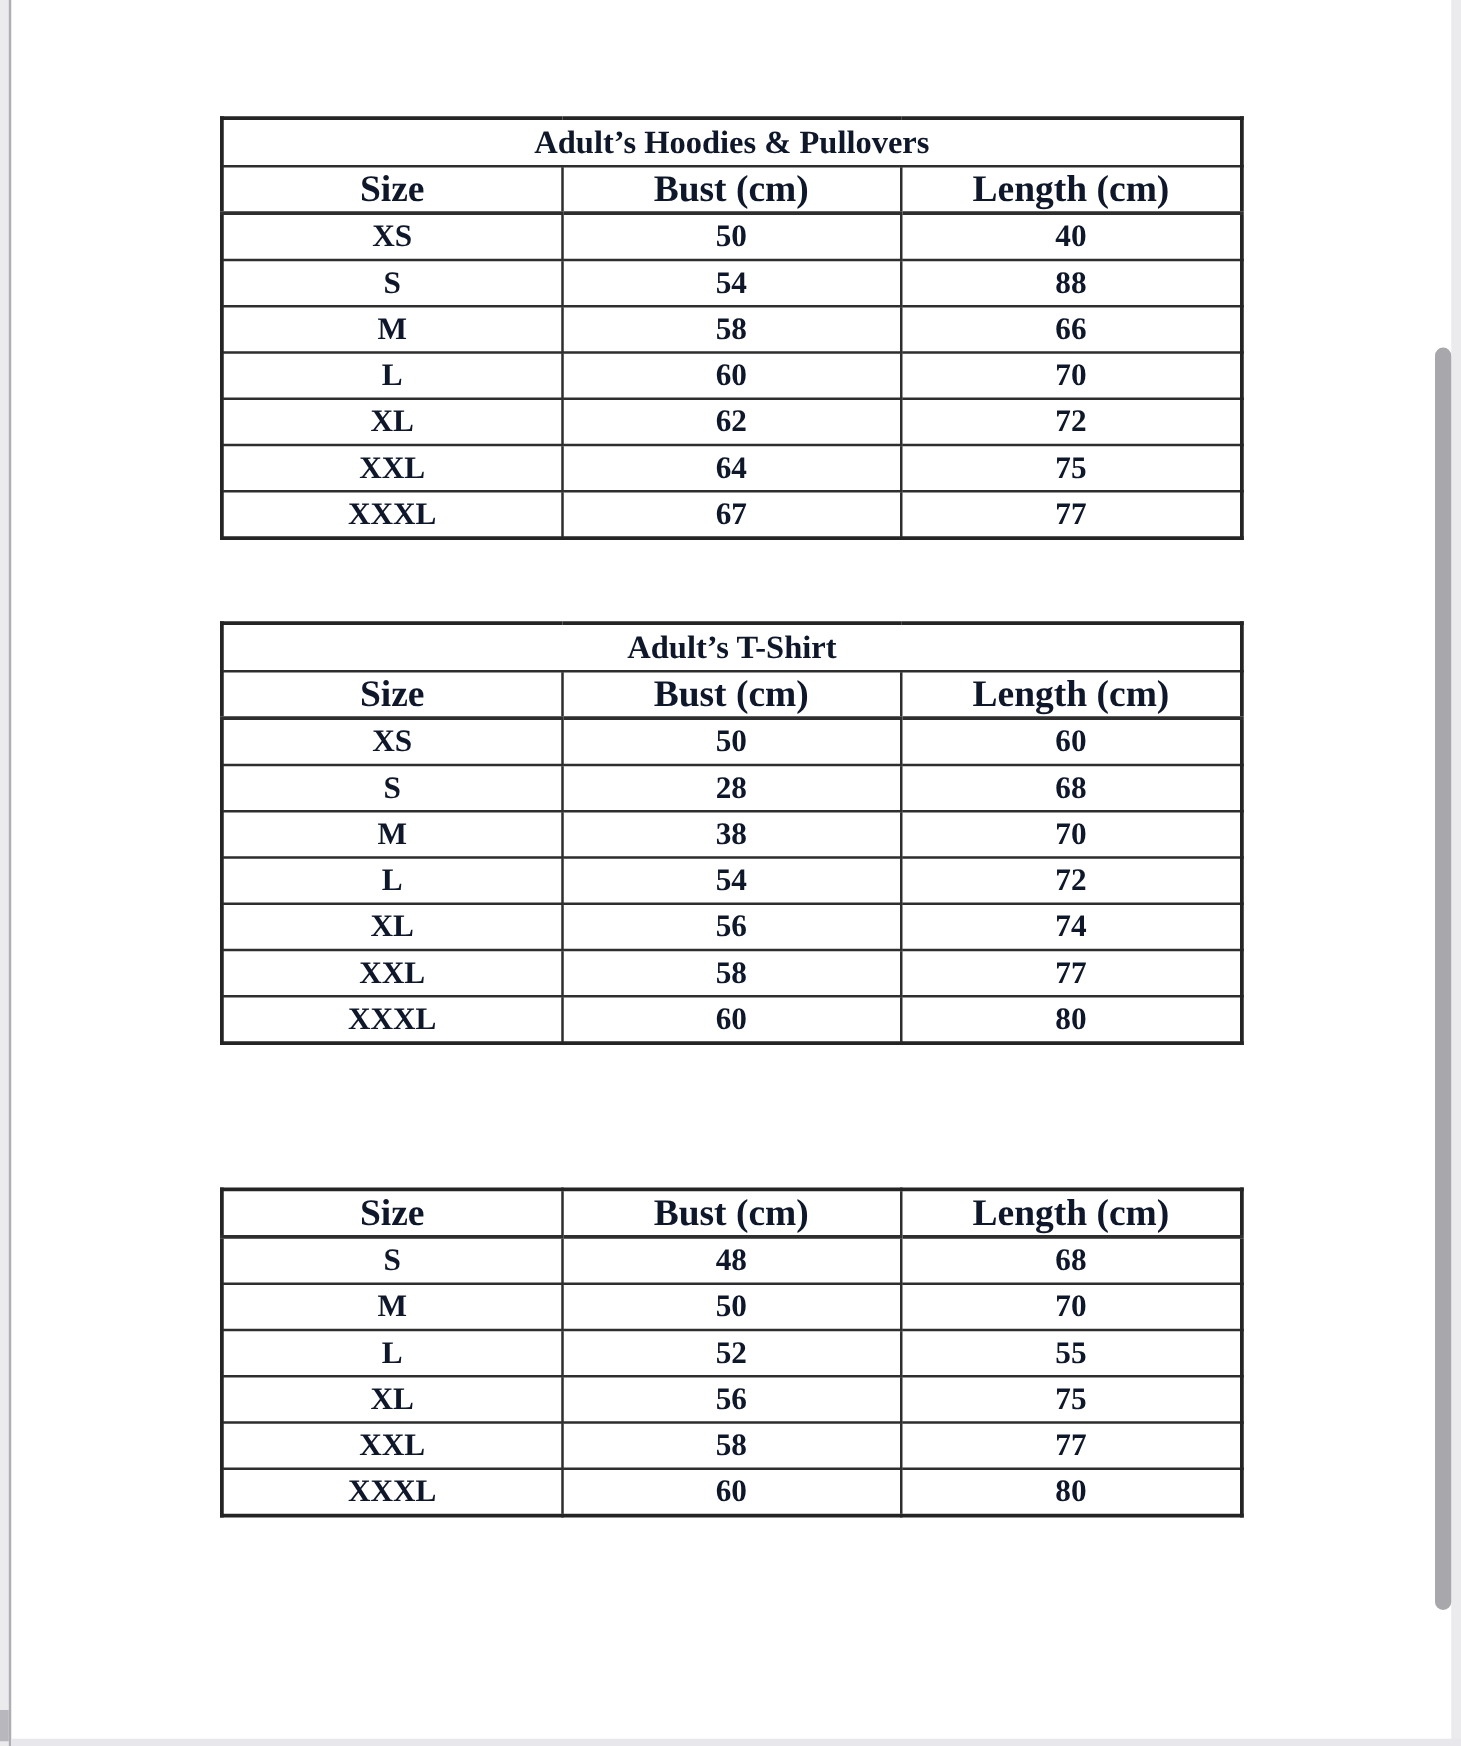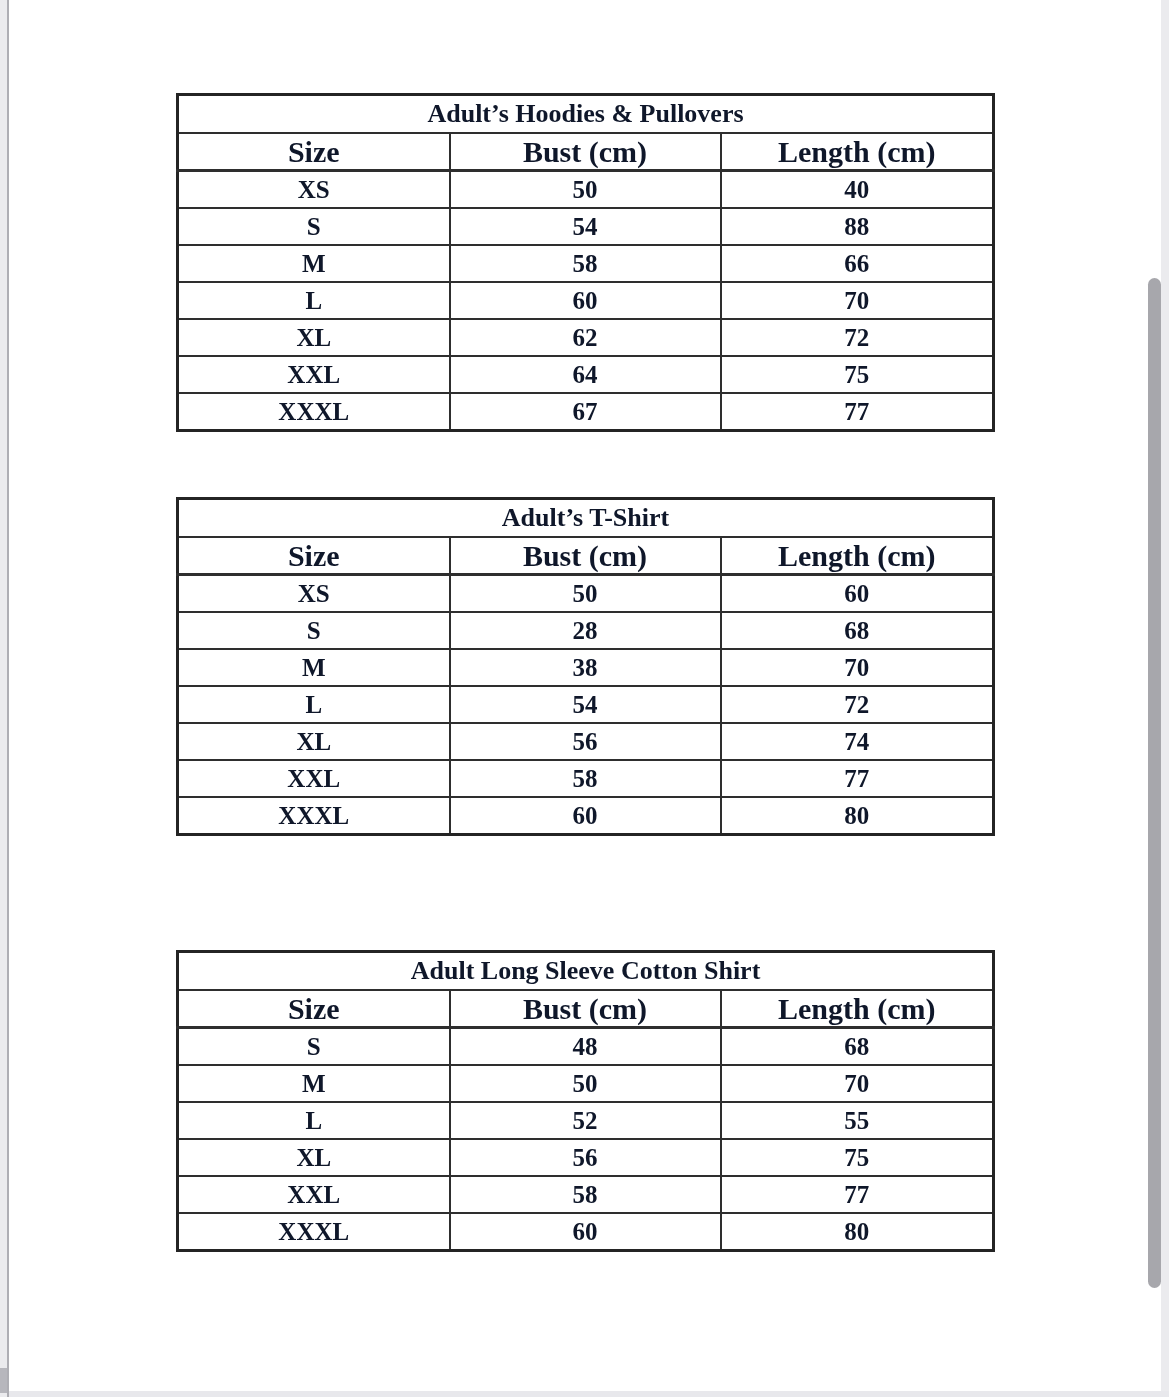--- a/index.html
+++ b/index.html
@@ -207,23 +207,20 @@
 
   <div class="table-wrap" id="table-wrap-2">
     <table class="size-table" id="table-2">
       <colgroup>
           <col style="width:272px">
           <col style="width:271px">
           <col style="width:273px">
         </colgroup>
       <thead>
         <tr>
-          <th class="title-cell" colspan="3">Adult Long Sleeve Cotton Shirt</th>
-        </tr>
-        <tr>
           <th class="col-header">Size</th>
           <th class="col-header">Bust (cm)</th>
           <th class="col-header">Length (cm)</th>
         </tr>
       </thead>
       <tbody>
           <tr>
             <td>S</td>
             <td>48</td>
             <td>68</td>

